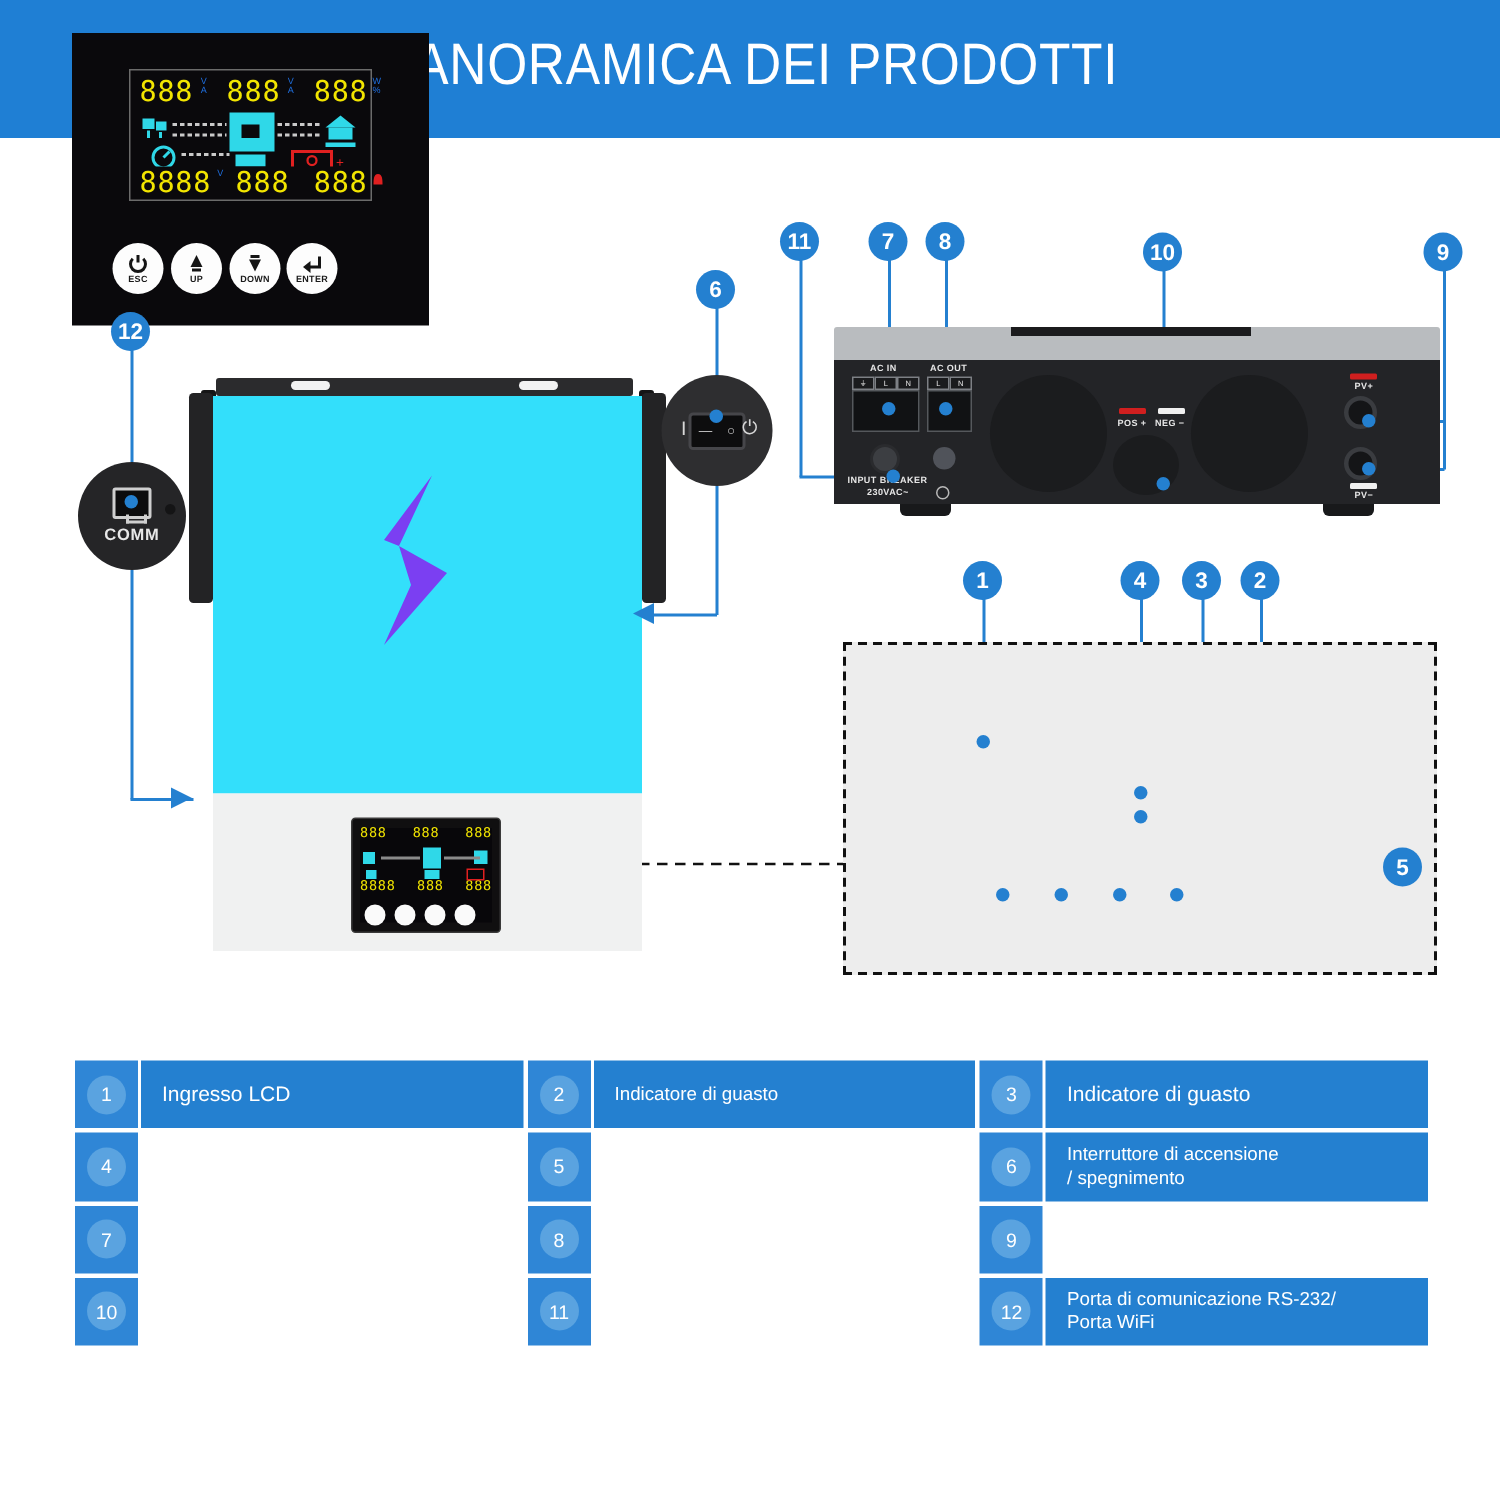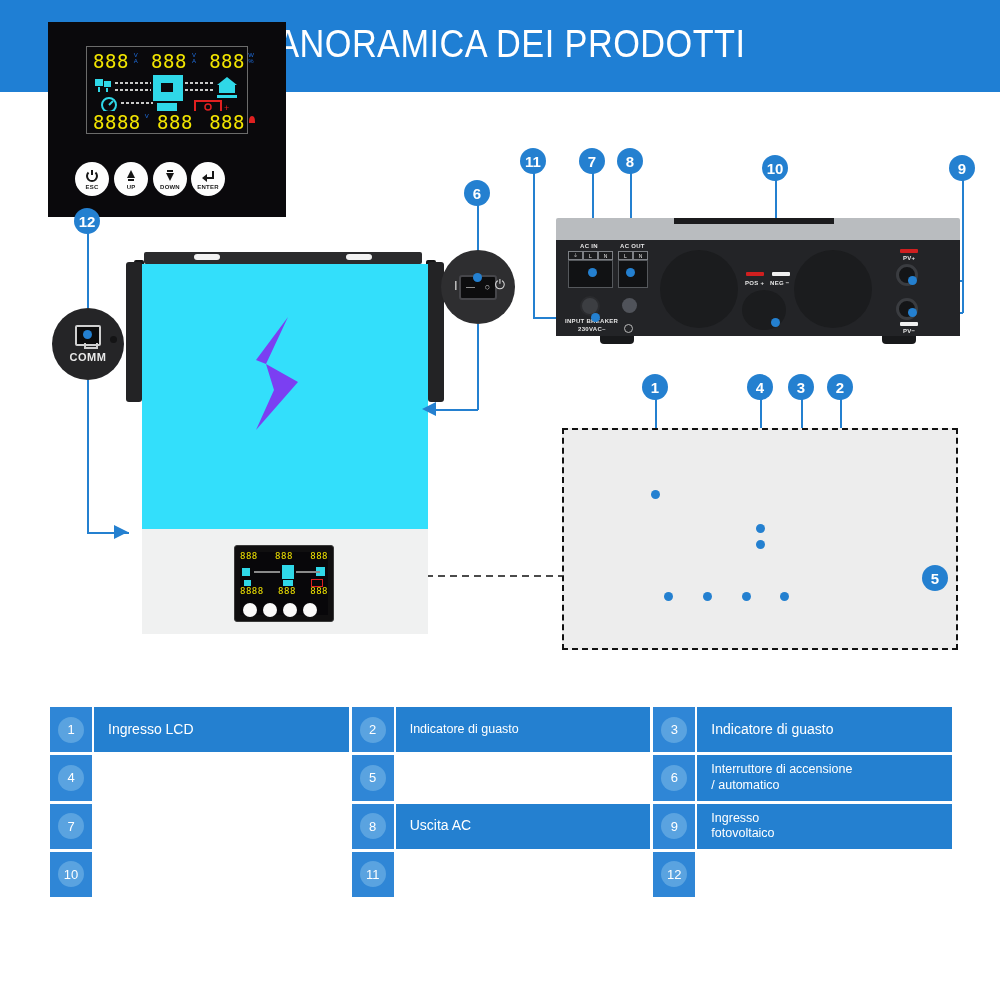--- a/index.html
+++ b/index.html
@@ -502,53 +502,52 @@
       <div class="legend-cell">
         <div class="legend-num">
           <span>5</span>
         </div>
       </div>
       <div class="legend-cell">
         <div class="legend-num">
           <span>6</span>
         </div>
         <div class="legend-text">Interruttore di accensione
-/ automatico</div>
+/ spegnimento</div>
       </div>
     </div>
     <div class="legend-row">
       <div class="legend-cell">
         <div class="legend-num">
           <span>7</span>
         </div>
       </div>
       <div class="legend-cell">
         <div class="legend-num">
           <span>8</span>
         </div>
-        <div class="legend-text big">Uscita AC</div>
       </div>
       <div class="legend-cell">
         <div class="legend-num">
           <span>9</span>
         </div>
-        <div class="legend-text">Ingresso
-fotovoltaico</div>
       </div>
     </div>
     <div class="legend-row">
       <div class="legend-cell">
         <div class="legend-num">
           <span>10</span>
         </div>
       </div>
       <div class="legend-cell">
         <div class="legend-num">
           <span>11</span>
         </div>
       </div>
       <div class="legend-cell">
         <div class="legend-num">
           <span>12</span>
         </div>
+        <div class="legend-text"> Porta di comunicazione RS-232/
+Porta WiFi</div>
       </div>
     </div>
   </div>
 
 </body></html>

